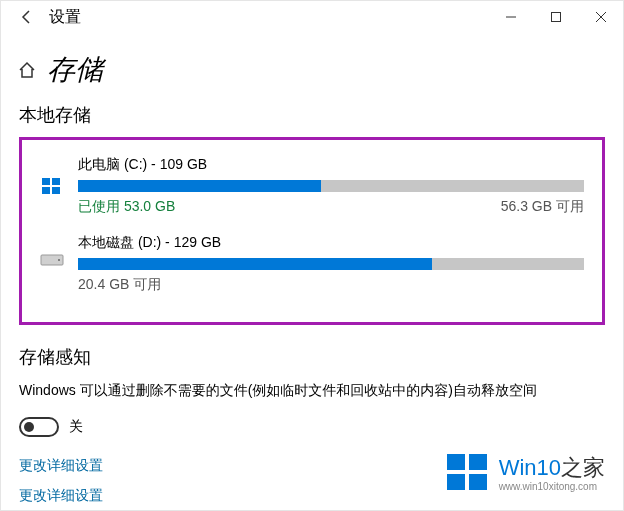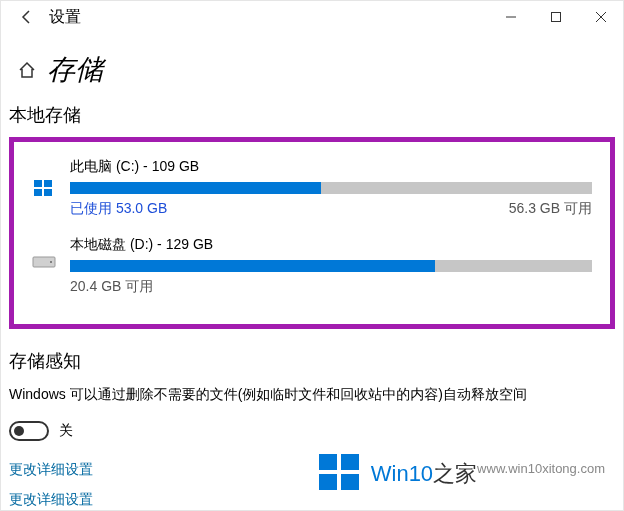--- a/index.html
+++ b/index.html
@@ -55,29 +55,29 @@
     .home-icon {
       width: 20px;
       height: 20px;
       margin-right: 10px;
     }
     .page-title {
       font-size: 28px;
       font-weight: 400;
     }
     .content {
-      padding: 0 8px;
+      padding: 0 18px;
     }
     .section-title {
       font-size: 18px;
       font-weight: 400;
       margin: 14px 0 10px 0;
     }
     .drives-box {
-      border: 5px solid #a21caf;
+      border: 3px solid #a21caf;
       padding: 16px 18px 10px 18px;
       margin-bottom: 20px;
     }
     .drive {
       display: flex;
       margin-bottom: 18px;
     }
     .drive-icon {
       width: 24px;
       height: 24px;
@@ -100,21 +100,21 @@
     }
     .progress-fill {
       height: 100%;
       background: #0078d7;
     }
     .drive-footer {
       display: flex;
       justify-content: space-between;
       font-size: 14px;
     }
-    .used { color: #1d4ed8; }
+    .used { color: #15803d; }
     .free { color: #555; }
     .sense-desc {
       font-size: 14px;
       line-height: 1.6;
       margin-bottom: 16px;
     }
     .toggle-row {
       display: flex;
       align-items: center;
       margin-bottom: 20px;
@@ -147,24 +147,24 @@
       cursor: pointer;
     }
     .watermark {
       position: absolute;
       bottom: 10px;
       right: 18px;
       display: flex;
       align-items: center;
       gap: 8px;
     }
-    .wm-text { display: flex; flex-direction: row; line-height: 1.1; }
+    .wm-text { display: flex; flex-direction: column; line-height: 1.1; }
     .wm-brand { color: #0078d7; font-size: 22px; font-weight: 500; }
     .wm-brand .zhijia { color: #333; font-weight: 400; }
-    .wm-url { color: #888; font-size: 13px; }
+    .wm-url { color: #888; font-size: 10px; }
   </style>
 </head>
 <body>
 
 <div class="titlebar">
   <div class="back">
     <svg width="14" height="14" viewBox="0 0 14 14">
         <path d="M9 1 L3 7 L9 13" stroke="#333" stroke-width="1.5" fill="none"></path>
       </svg>
   </div>

